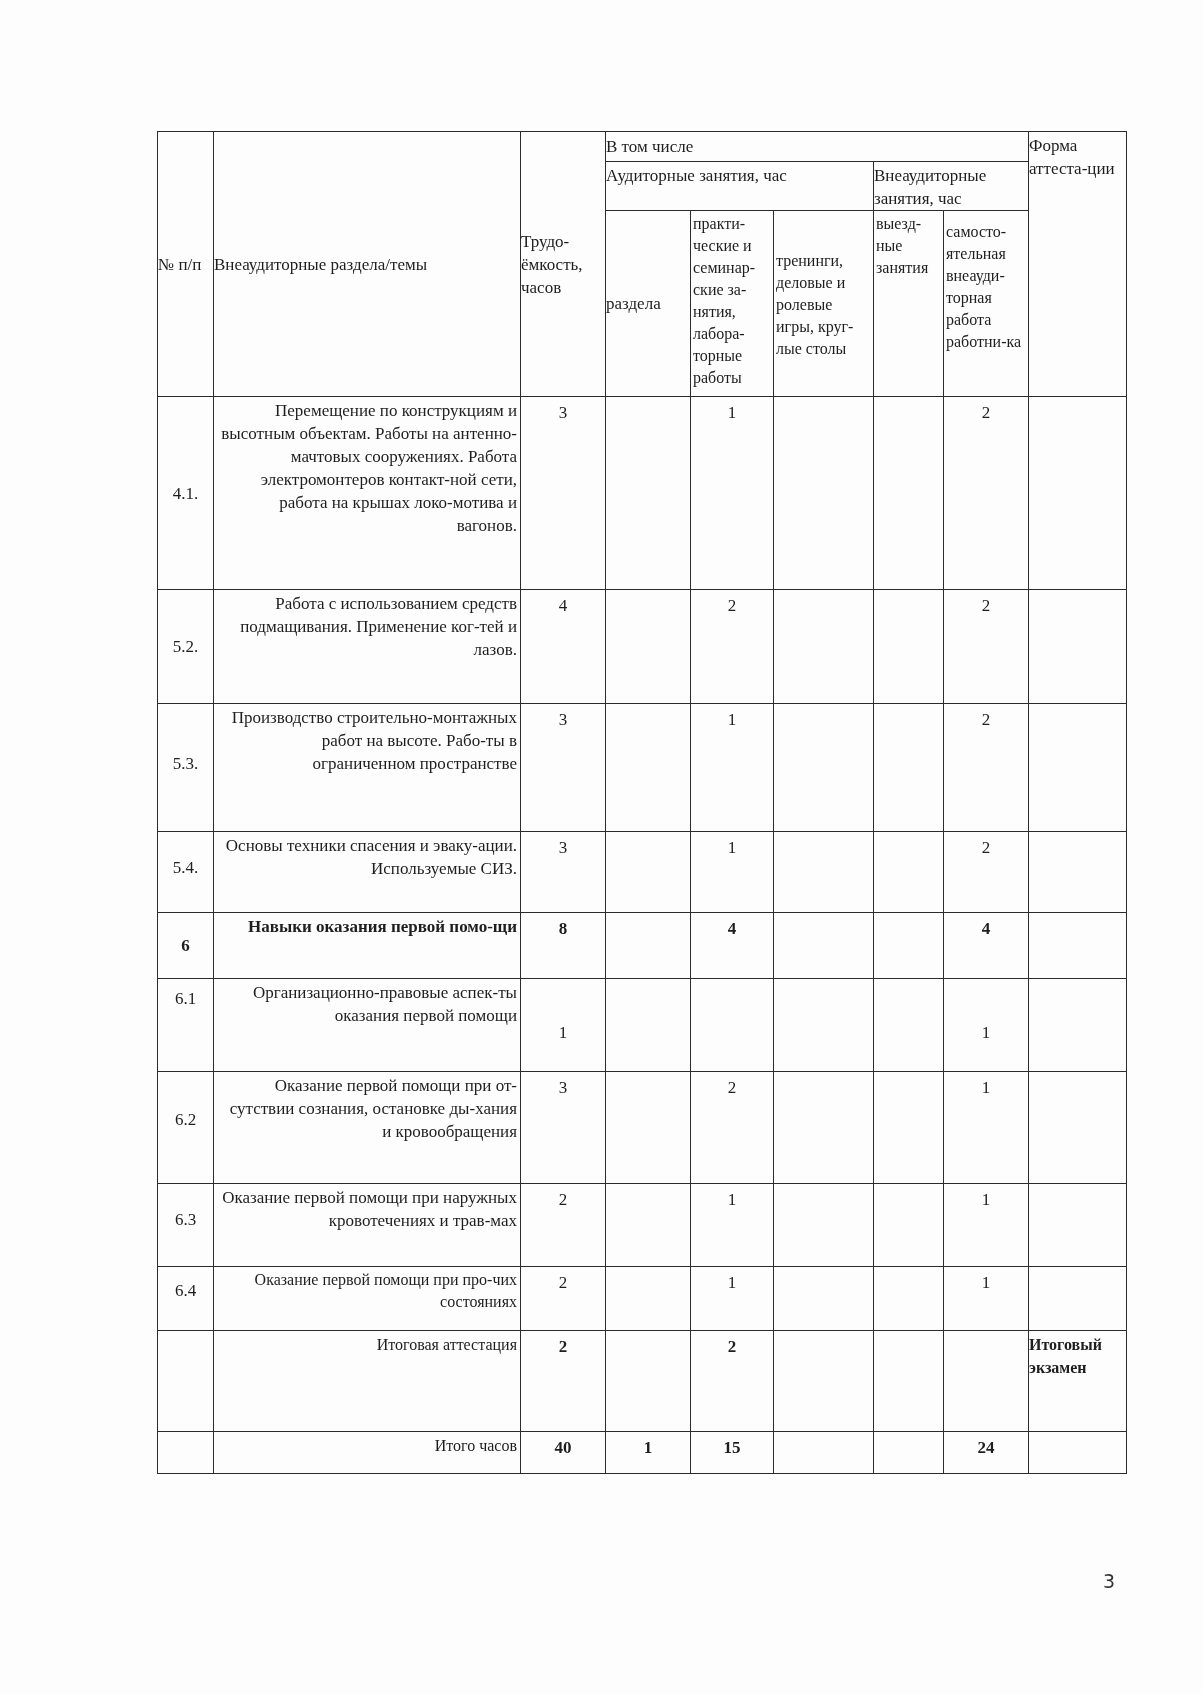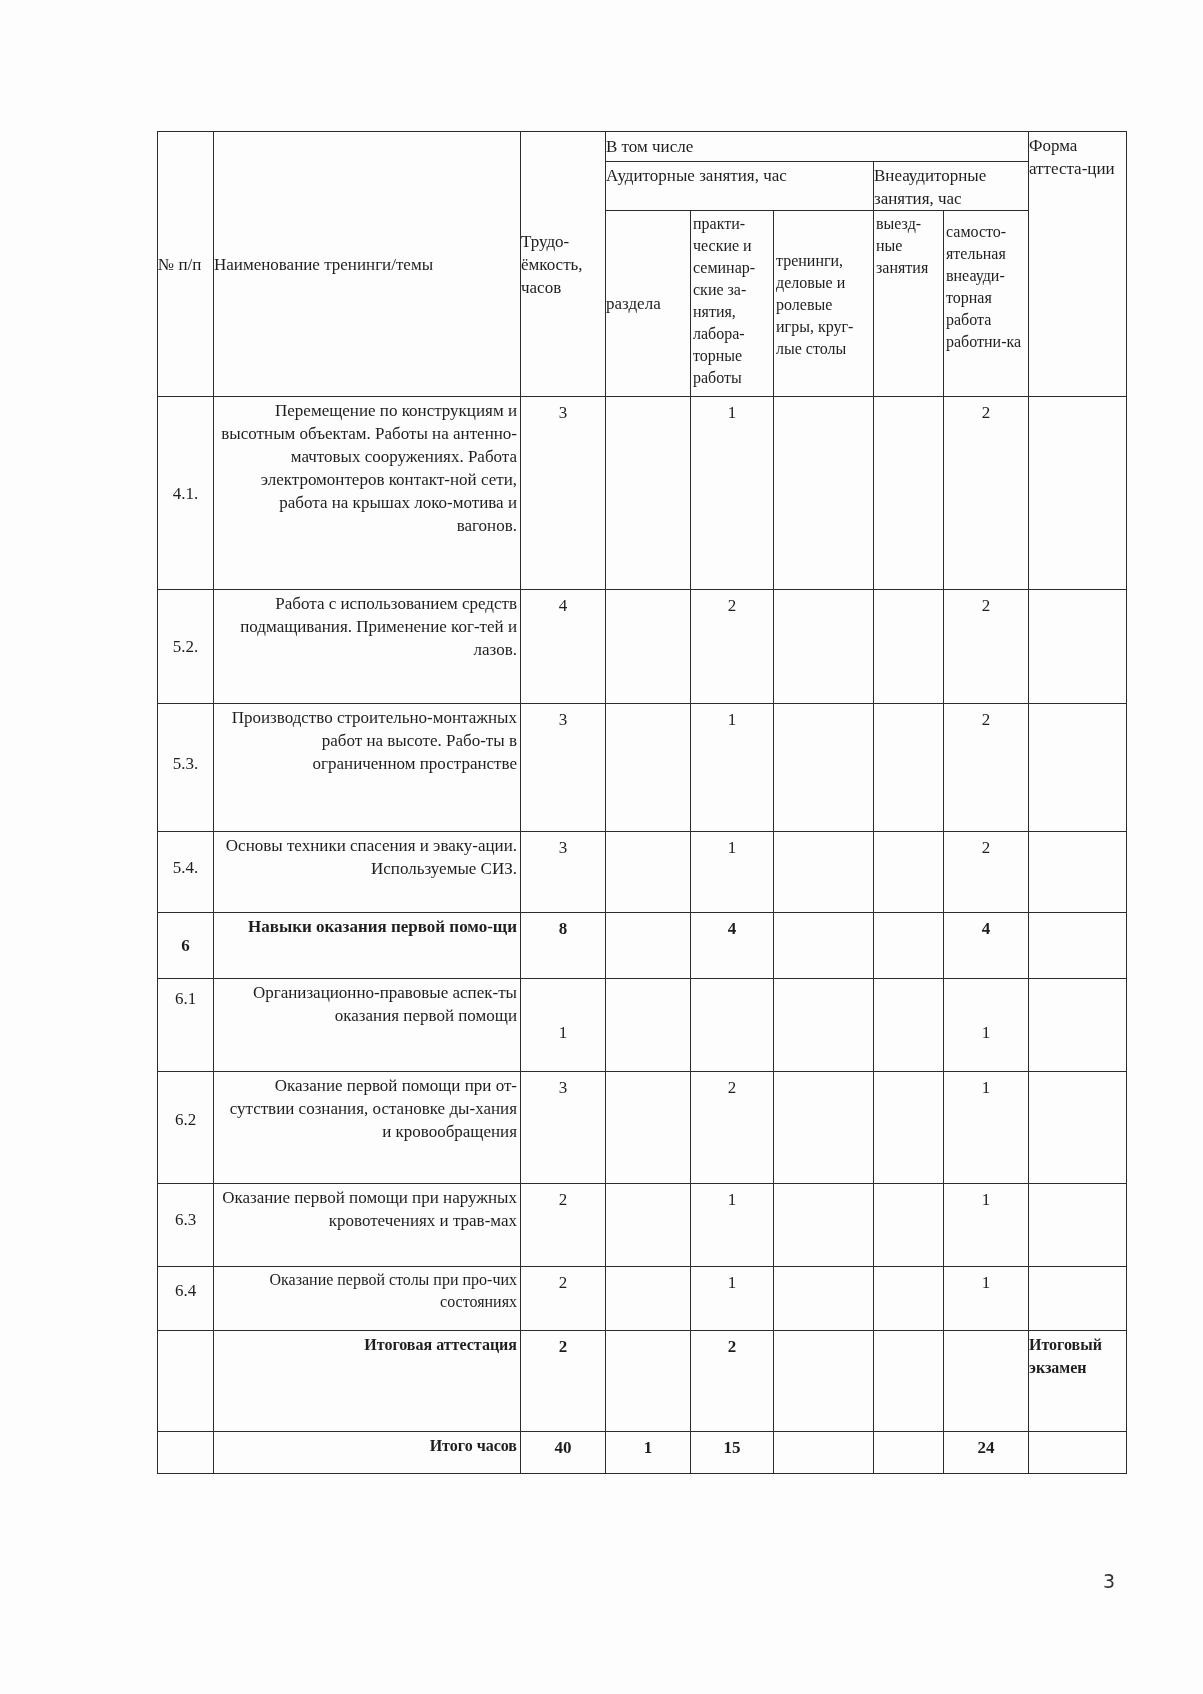--- a/index.html
+++ b/index.html
@@ -11,21 +11,21 @@
   table.plan td { border: 1.5px solid #2b2b2b; padding: 0; vertical-align: top;
                   font-size: 17px; line-height: 23px; }
   .hdr { text-align: left; vertical-align: middle !important; }
   .hdr-small { font-size: 16px !important; line-height: 22px !important; text-align: left;
                padding: 2px 2px 0 2px !important; }
   .hdr-top { vertical-align: top !important; }
   .num { text-align: center; vertical-align: middle !important; font-size: 17px; }
   .name { padding: 2px 3px 0 3px !important; text-align: right; }
   .val { text-align: center; padding-top: 4px !important; }
   .bold { font-weight: bold; }
-  .bold-cond { font-weight: bold; font-size: 16px !important; }
+  .bold-cond { font-weight: normal; font-size: 16px !important; }
   .form { text-align: left; font-weight: bold; padding-top: 2px !important; font-size: 16px !important; line-height: 23px !important; }
   .page-num { position: absolute; left: 1103px; top: 1570px; font-family: "DejaVu Sans", sans-serif;
               font-size: 19px; color: #333; }
 </style>
 </head>
 <body>
 
 <div class="sheet">
   <table class="plan">
     <colgroup>
@@ -35,21 +35,21 @@
         <col style="width:85px">
       <col style="width:83px">
         <col style="width:100px">
         <col style="width:70px">
         <col style="width:85px">
         <col style="width:98px">
     </colgroup>
     <tbody>
       <tr style="height:30px">
         <td rowspan="3" class="hdr">№ п/п</td>
-        <td rowspan="3" class="hdr">Наименование тренинги/темы</td>
+        <td rowspan="3" class="hdr">Внеаудиторные раздела/темы</td>
         <td rowspan="3" class="hdr">Трудо-ёмкость, часов</td>
         <td colspan="5" class="hdr">В том числе</td>
         <td rowspan="3" class="hdr hdr-top" style="padding-top:2px">Форма аттеста-ции</td>
       </tr>
       <tr style="height:48px">
         <td colspan="3" class="hdr hdr-top" style="padding-top:2px">Аудиторные занятия, час</td>
         <td colspan="2" class="hdr hdr-top" style="padding-top:2px">Внеаудиторные занятия, час</td>
       </tr>
       <tr style="height:186px">
         <td class="hdr">раздела</td>
@@ -142,21 +142,21 @@
         <td class="val">2</td>
         <td class="val"></td>
         <td class="val">1</td>
         <td class="val"></td>
         <td class="val"></td>
         <td class="val">1</td>
         <td class="val"></td>
       </tr>
       <tr style="height:64px">
         <td class="num" style="vertical-align:top !important; padding-top:12px">6.4</td>
-        <td class="name" style="font-size:16px;line-height:22px">Оказание первой столы при про-чих состояниях</td>
+        <td class="name" style="font-size:16px;line-height:22px">Оказание первой помощи при про-чих состояниях</td>
         <td class="val">2</td>
         <td class="val"></td>
         <td class="val">1</td>
         <td class="val"></td>
         <td class="val"></td>
         <td class="val">1</td>
         <td class="val"></td>
       </tr>
       <tr style="height:101px">
         <td class="num"></td>

